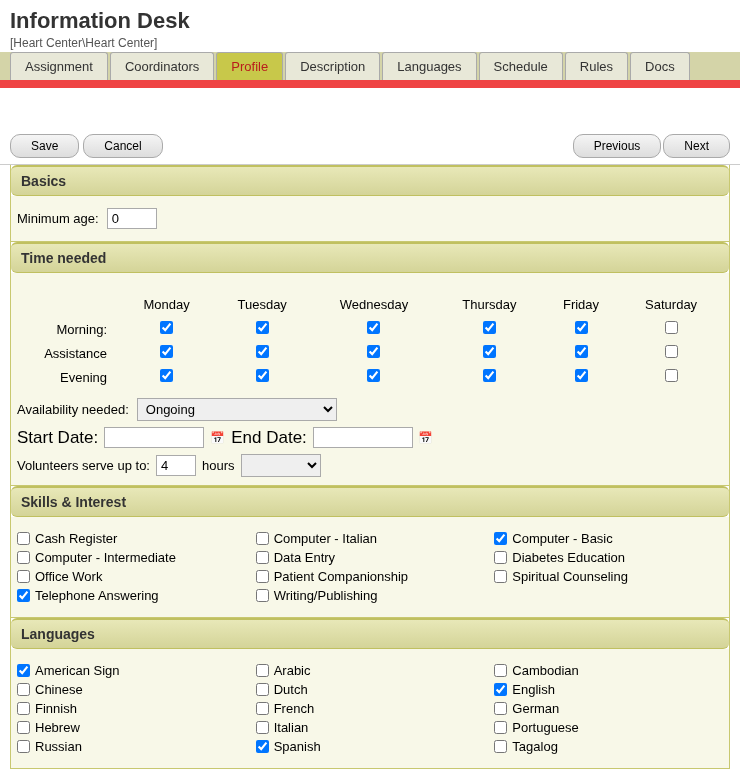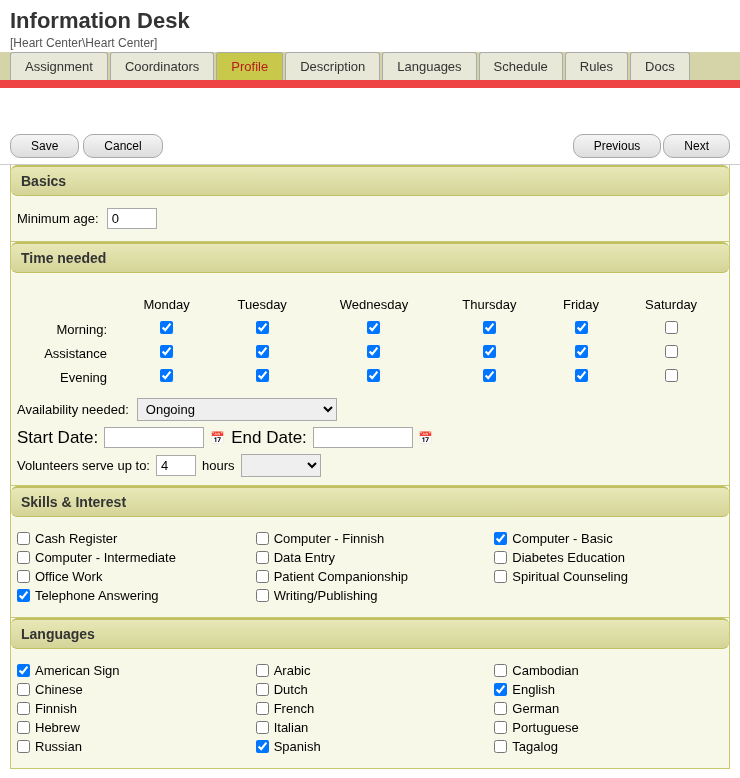--- a/index.html
+++ b/index.html
@@ -210,21 +210,21 @@
   <div class="section">
     <div class="section-header">Skills &amp; Interest</div>
     <div class="section-body">
       <div class="check-grid" id="skills-grid">
           <div class="check-item">
             <input type="checkbox" style="">
             <span>Cash Register</span>
           </div>
           <div class="check-item">
             <input type="checkbox" style="">
-            <span>Computer - Finnish</span>
+            <span>Computer - Italian</span>
           </div>
           <div class="check-item">
             <input type="checkbox" checked="" style="">
             <span>Computer - Basic</span>
           </div>
           <div class="check-item">
             <input type="checkbox" style="">
             <span>Computer - Intermediate</span>
           </div>
           <div class="check-item">

